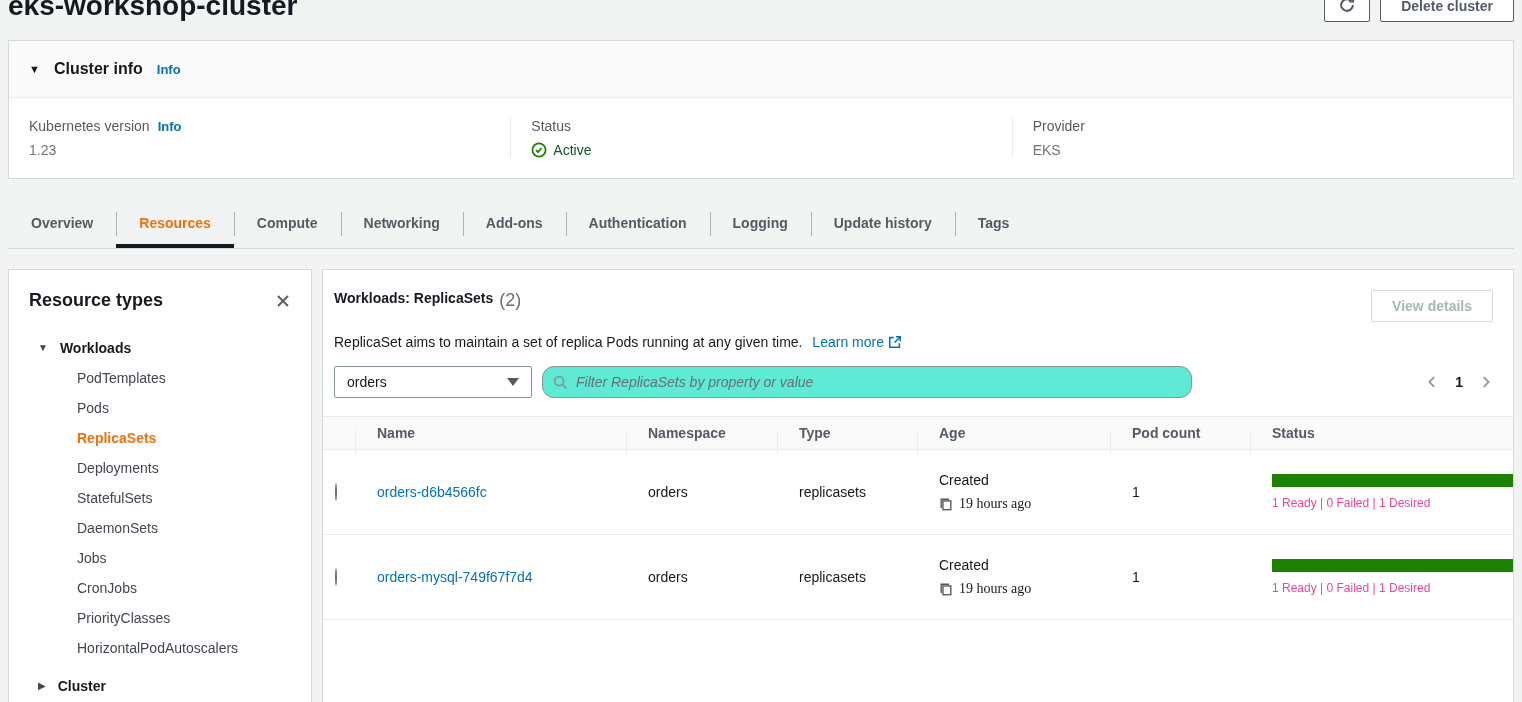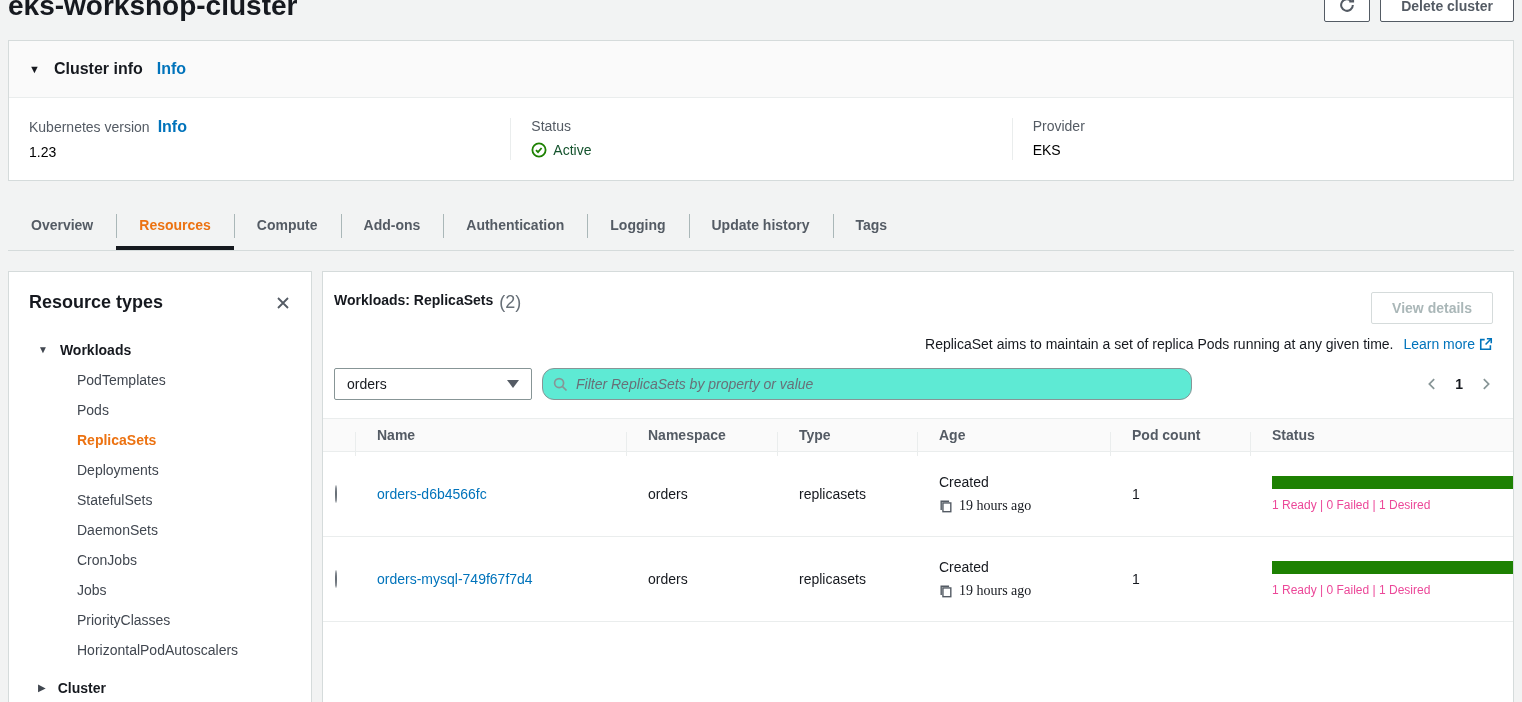--- a/index.html
+++ b/index.html
@@ -28,27 +28,27 @@
   
   .panel { background:#fff; border:1px solid #d5dbdb; }
 
   .cluster-info { margin-top:18px; }
   .panel-head {
     background:#fafafa; border-bottom:1px solid #eaeded;
     padding:19px 20px; display:flex; align-items:center; gap:14px;
   }
   .caret-down { font-size:11px; color:#16191f; }
   .panel-title { font-size:16px; font-weight:700; color:#16191f; }
-  .info-link { color:#0073bb; font-size:16px; font-weight:700; text-decoration:none; cursor:pointer; }
+  .info-link { color:#0073bb; font-size:13px; font-weight:700; text-decoration:none; cursor:pointer; }
 
   .ci-grid { display:grid; grid-template-columns:1fr 1fr 1fr; padding:20px 0; }
   .ci-col { padding:0 20px; }
   .ci-col + .ci-col { border-left:1px solid #eaeded; }
   .field-label { color:#545b64; display:flex; gap:8px; align-items:baseline; }
-  .field-value { margin-top:8px; color:#000000; }
+  .field-value { margin-top:8px; color:#737373; }
   .status-active { display:flex; align-items:center; gap:6px; color:#14532d; }
 
   
   .tabs { display:flex; margin-top:24px; border-bottom:1px solid #d5dbdb; }
   .tab {
     position:relative; padding:0 23px; line-height:41px; height:45px;
     font-weight:700; color:#545b64; cursor:pointer; white-space:nowrap;
   }
   .tab + .tab::before {
     content:""; position:absolute; left:0; top:9px; width:1px; height:24px; background:#aab7b8;
@@ -70,21 +70,21 @@
   .tree-item.selected { color:#ec7211; font-weight:700; }
   .tree-group.next { margin-top:8px; }
 
   
   .main-panel { flex:1; display:flex; flex-direction:column; }
   .main-head { padding:20px 20px 0 11px; }
   .title-row { display:flex; align-items:flex-start; }
   .main-title { font-size:14px; font-weight:700; }
   .main-count { font-size:18px; font-weight:400; color:#687078; margin-left:6px; }
   .title-row .btn { margin-left:auto; }
-  .desc { margin-top:12px; color:#16191f;text-align:right; }
+  .desc { margin-top:12px; color:#16191f; }
   .learn-more { color:#0073bb; text-decoration:none; cursor:pointer; margin-left:6px; }
   .ext-icon { display:inline-block; vertical-align:-2px; margin-left:4px; }
 
   .filter-row { display:flex; align-items:center; margin-top:14px; }
   .dropdown {
     width:198px; height:32px; border:1px solid #879596; border-radius:2px; background:#fff;
     display:flex; align-items:center; padding:0 12px; cursor:pointer;
   }
   .dropdown-caret { margin-left:auto; width:0; height:0; border-left:6px solid transparent;
     border-right:6px solid transparent; border-top:8px solid #545b64; }
@@ -180,20 +180,21 @@
           </div>
         <div class="field-value">EKS</div>
       </div>
     </div>
   </div>
 
   <div class="tabs">
     <div class="tab">Overview</div>
     <div class="tab active">Resources</div>
     <div class="tab">Compute</div>
+    <div class="tab">Networking</div>
     <div class="tab">Add-ons</div>
     <div class="tab">Authentication</div>
     <div class="tab">Logging</div>
     <div class="tab">Update history</div>
     <div class="tab">Tags</div>
   </div>
 
   <div class="content">
 
     <div class="panel sidebar">
@@ -209,22 +210,22 @@
         <div class="tree-group">
           <span class="tri">▼</span>
           <span>Workloads</span>
         </div>
         <div class="tree-item">PodTemplates</div>
         <div class="tree-item">Pods</div>
         <div class="tree-item selected">ReplicaSets</div>
         <div class="tree-item">Deployments</div>
         <div class="tree-item">StatefulSets</div>
         <div class="tree-item">DaemonSets</div>
+        <div class="tree-item">Jobs</div>
         <div class="tree-item">CronJobs</div>
-        <div class="tree-item">Jobs</div>
         <div class="tree-item">PriorityClasses</div>
         <div class="tree-item">HorizontalPodAutoscalers</div>
         <div class="tree-group next">
           <span class="tri">▶</span>
           <span>Cluster</span>
         </div>
       </div>
     </div>
 
     <div class="panel main-panel">

